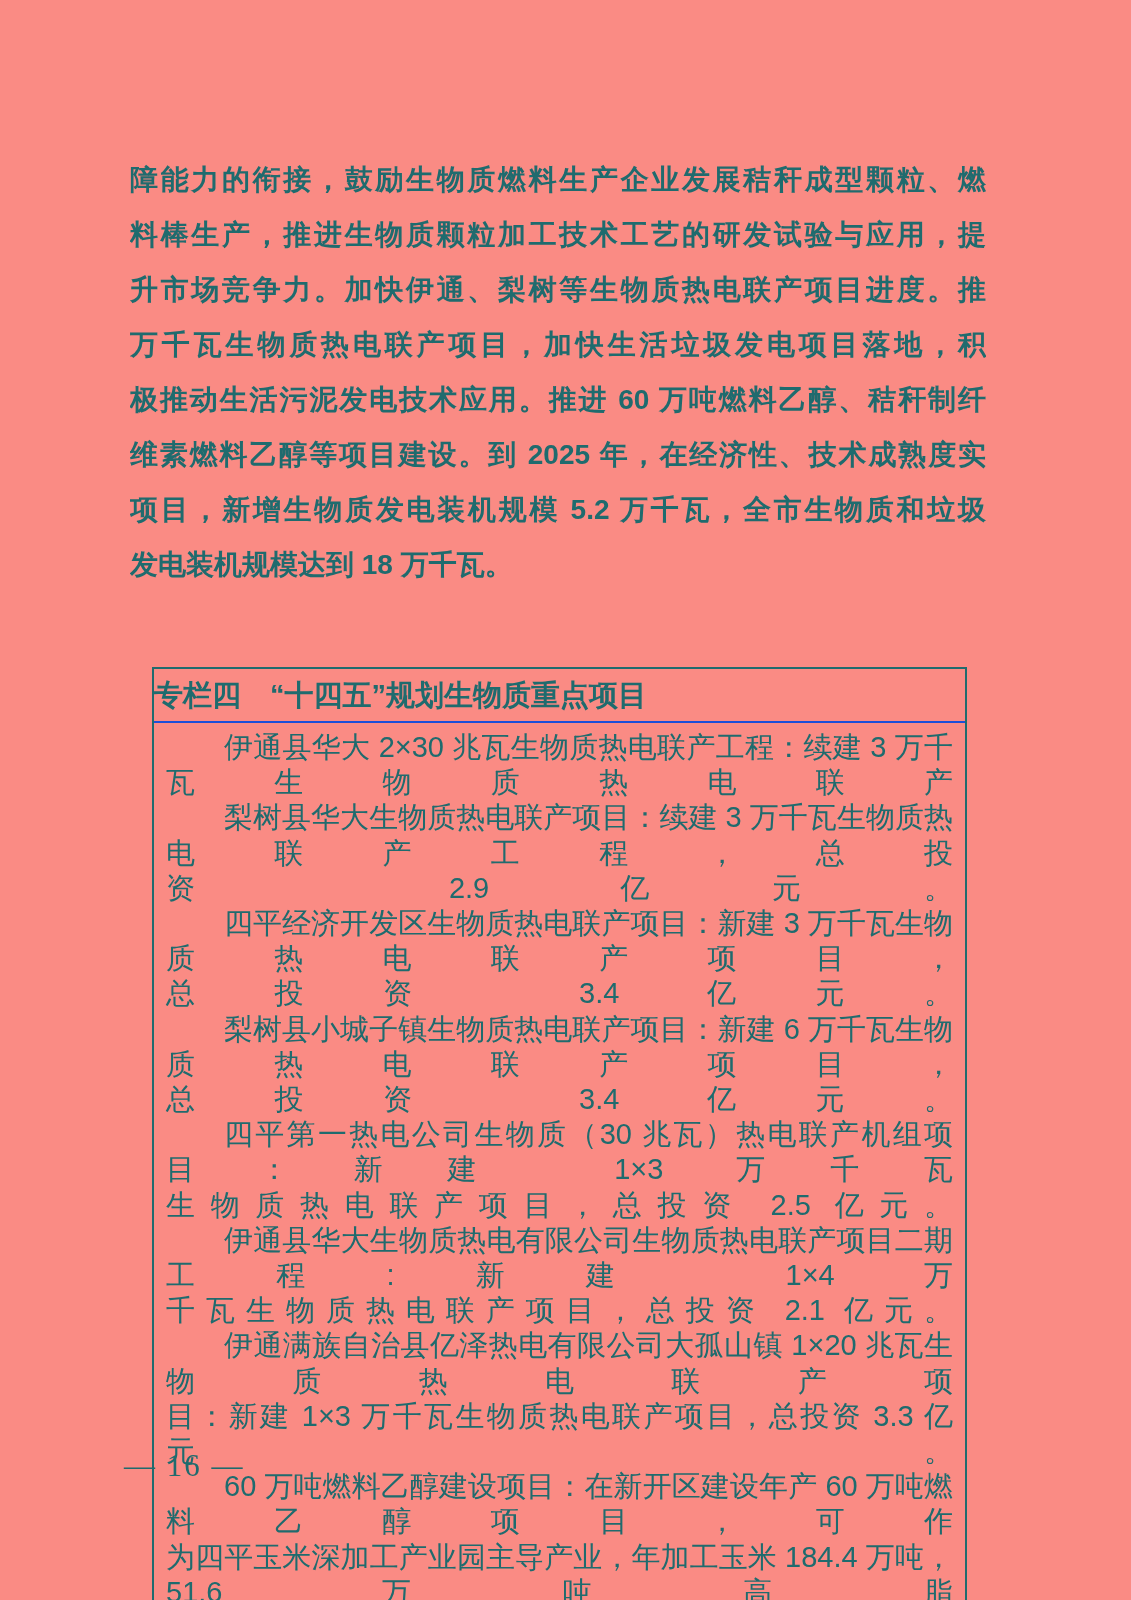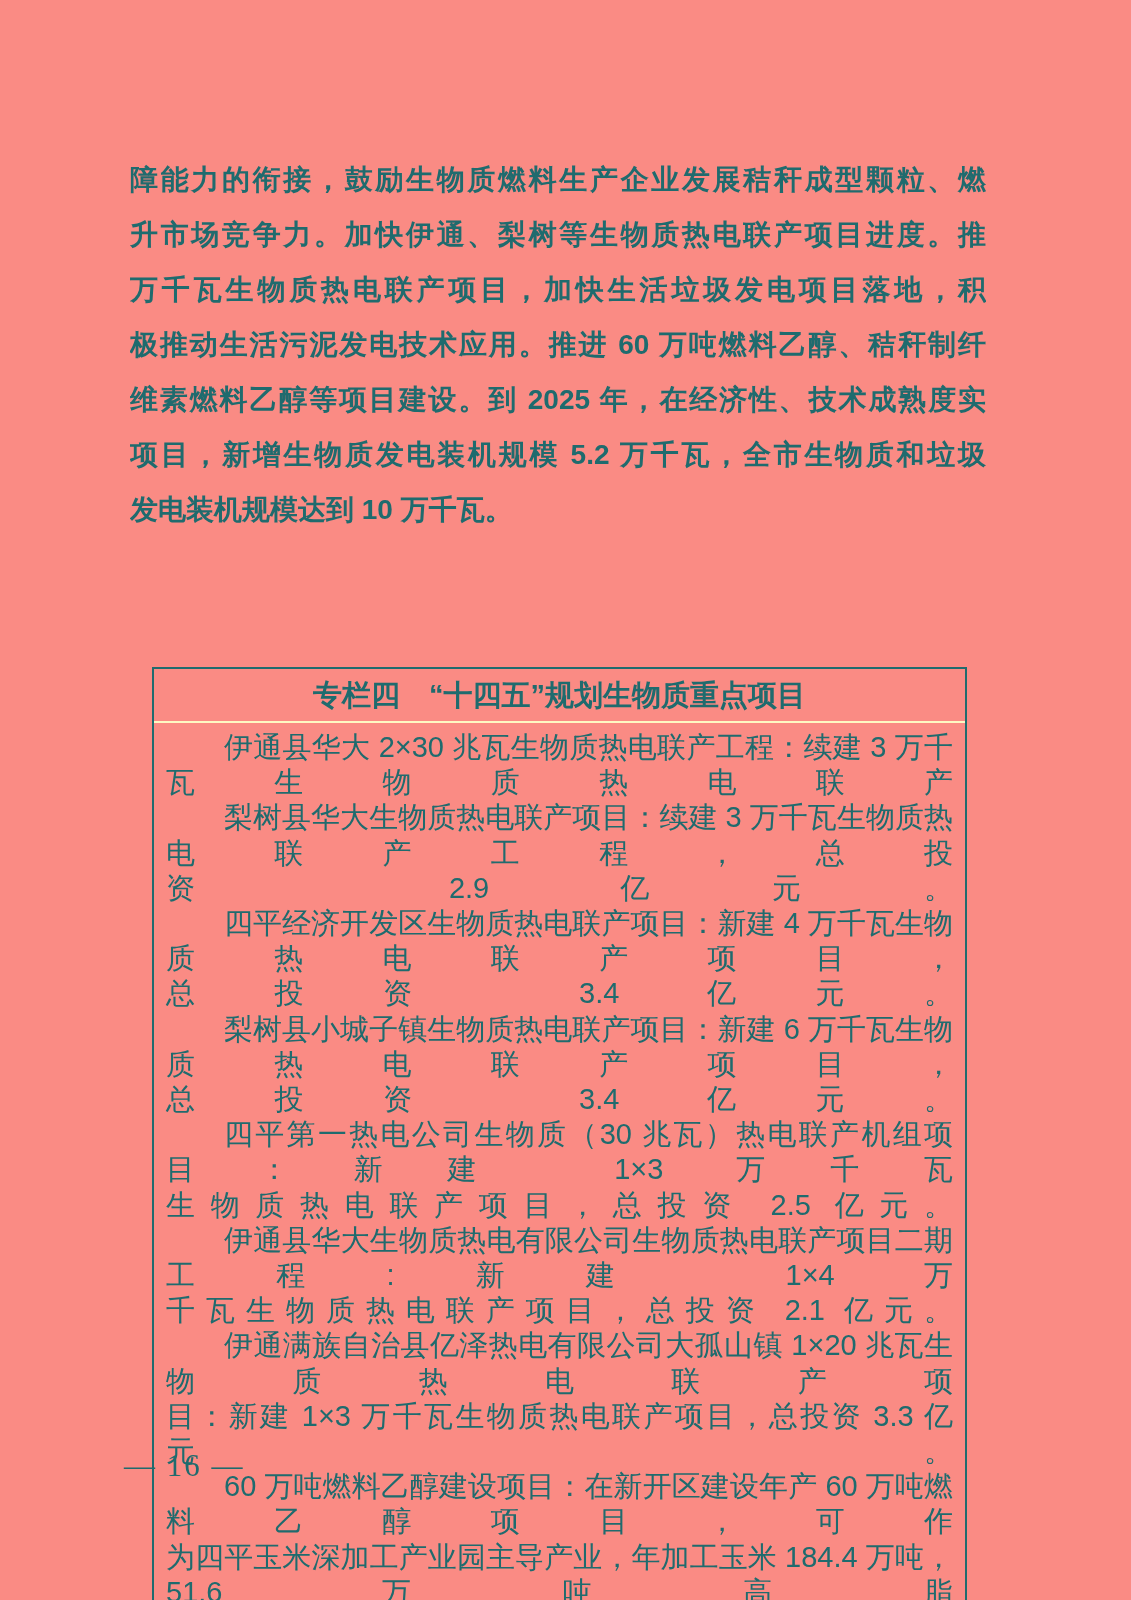--- a/index.html
+++ b/index.html
@@ -20,57 +20,57 @@
     font-weight:600;
     overflow:hidden;
   }
   .line.para-end{text-align-last:left;}
   .panel{
     position:absolute;left:152px;top:667px;width:811px;
     border:2px solid #1f6b6e;
   }
   .panel-title{
     height:52px;line-height:52px;
-    border-bottom:2px solid #fef9c3;
-    text-align:center;
+    border-bottom:2px solid #1d4ed8;
     font-size:29px;font-weight:bold;
   }
   .panel-body{padding:7px 12px 6px;}
   .panel-body .line{
     font-size:29px;line-height:35.2px;
     text-align:justify;text-align-last:justify;
   }
   .line.indent{text-indent:2em;}
   .footer{
     position:absolute;left:124px;top:1446px;
     font-family:"Liberation Serif",serif;
     font-size:31px;line-height:40px;
     letter-spacing:2px;
   }
 </style>
 </head>
 <body>
 
 <div class="intro">
   <div class="line">障能力的衔接，鼓励生物质燃料生产企业发展秸秆成型颗粒、燃</div>
+  <div class="line">料棒生产，推进生物质颗粒加工技术工艺的研发试验与应用，提</div>
   <div class="line">升市场竞争力。加快伊通、梨树等生物质热电联产项目进度。推</div>
   <div class="line">万千瓦生物质热电联产项目，加快生活垃圾发电项目落地，积</div>
   <div class="line">极推动生活污泥发电技术应用。推进 60 万吨燃料乙醇、秸秆制纤</div>
   <div class="line">维素燃料乙醇等项目建设。到 2025 年，在经济性、技术成熟度实</div>
   <div class="line">项目，新增生物质发电装机规模 5.2 万千瓦，全市生物质和垃圾</div>
-  <div class="line para-end">发电装机规模达到 10 万千瓦。</div>
+  <div class="line para-end">发电装机规模达到 18 万千瓦。</div>
 </div>
 
 <div class="panel">
   <div class="panel-title">专栏四　“十四五”规划生物质重点项目</div>
   <div class="panel-body">
     <div class="line indent">伊通县华大 2×30 兆瓦生物质热电联产工程：续建 3 万千瓦生物质热电联产</div>
     <div class="line indent">梨树县华大生物质热电联产项目：续建 3 万千瓦生物质热电联产工程，总投</div>
     <div class="line para-end">资 2.9 亿元。</div>
-    <div class="line indent">四平经济开发区生物质热电联产项目：新建 4 万千瓦生物质热电联产项目，</div>
+    <div class="line indent">四平经济开发区生物质热电联产项目：新建 3 万千瓦生物质热电联产项目，</div>
     <div class="line para-end">总投资 3.4 亿元。</div>
     <div class="line indent">梨树县小城子镇生物质热电联产项目：新建 6 万千瓦生物质热电联产项目，</div>
     <div class="line para-end">总投资 3.4 亿元。</div>
     <div class="line indent">四平第一热电公司生物质（30 兆瓦）热电联产机组项目：新建 1×3 万千瓦</div>
     <div class="line para-end">生物质热电联产项目，总投资 2.5 亿元。</div>
     <div class="line indent">伊通县华大生物质热电有限公司生物质热电联产项目二期工程:新建 1×4 万</div>
     <div class="line para-end">千瓦生物质热电联产项目，总投资 2.1 亿元。</div>
     <div class="line indent">伊通满族自治县亿泽热电有限公司大孤山镇 1×20 兆瓦生物质热电联产项</div>
     <div class="line para-end">目：新建 1×3 万千瓦生物质热电联产项目，总投资 3.3 亿元。</div>
     <div class="line indent">60 万吨燃料乙醇建设项目：在新开区建设年产 60 万吨燃料乙醇项目，可作</div>

